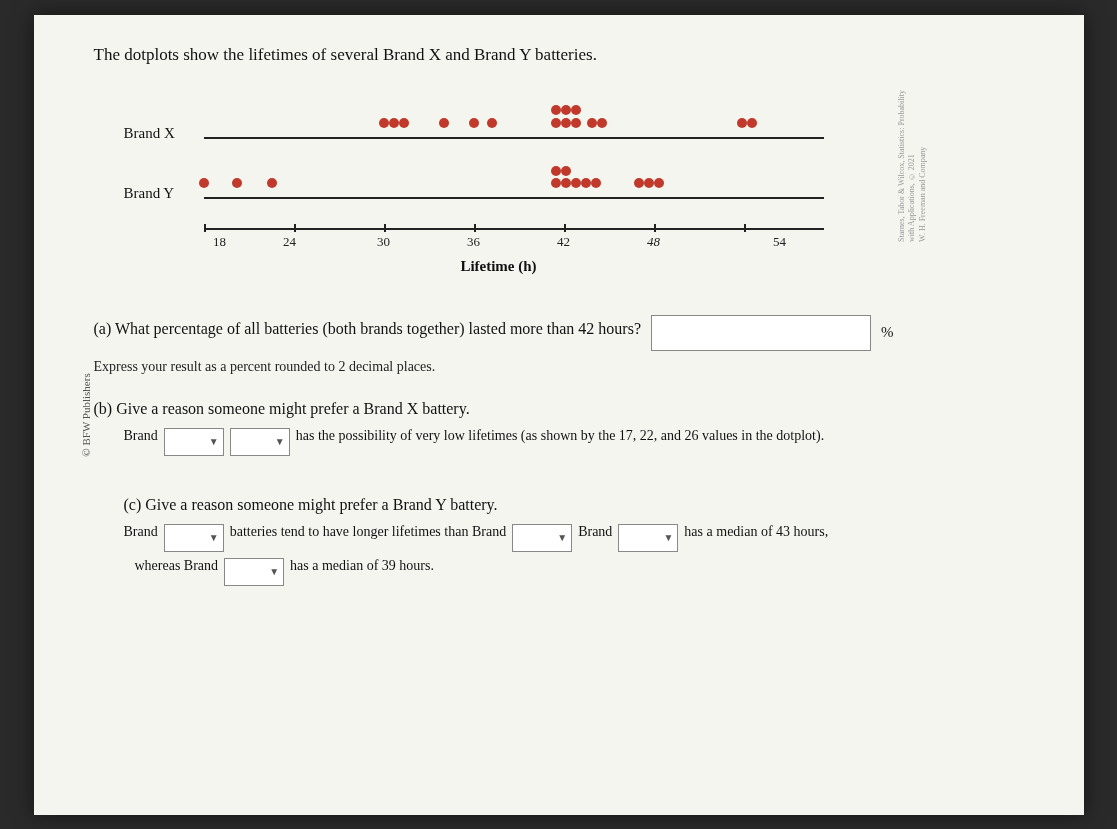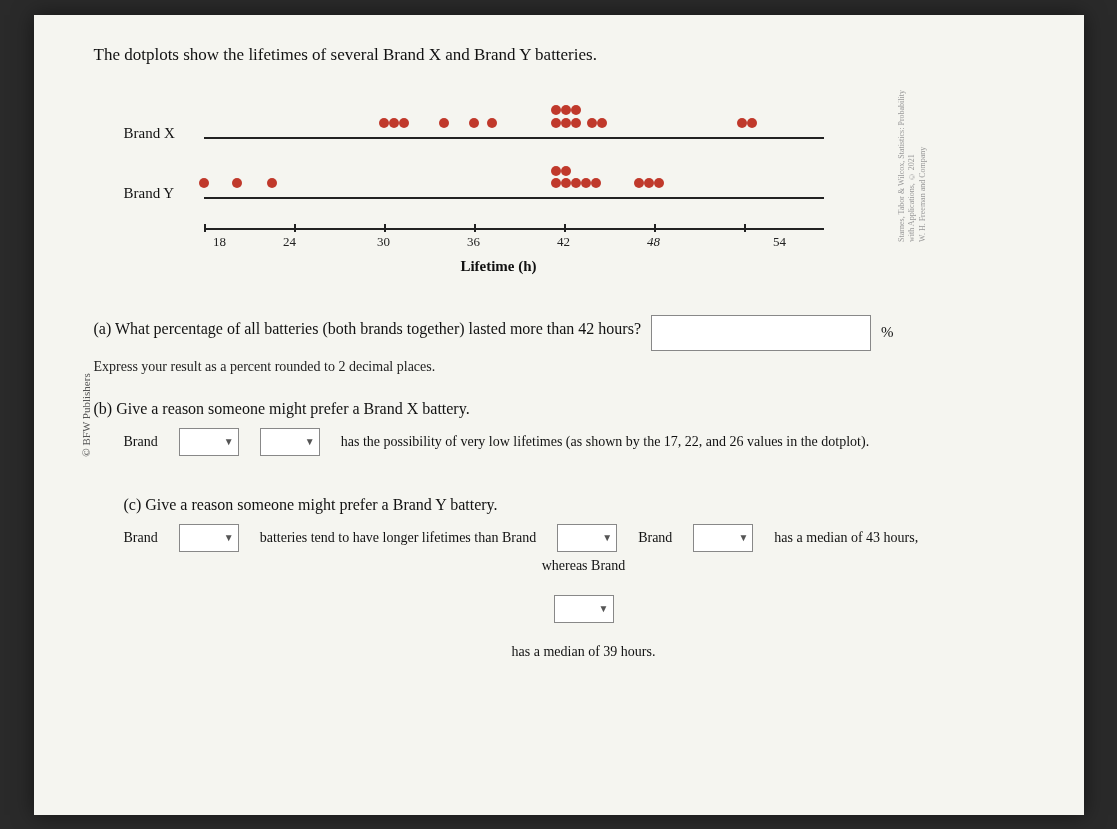--- a/index.html
+++ b/index.html
@@ -120,22 +120,21 @@
       font-size: 16px;
       color: #111;
       margin-bottom: 8px;
     }
     .sub-label {
       font-size: 14px;
       color: #222;
     }
     .answer-row {
       display: flex;
-      align-items: center;
-      gap: 21px;
+      gap: 6px;
       font-size: 14px;
       color: #111;
       flex-wrap: wrap;
       margin-left: 30px;
     }
     .dropdown {
       border: 1px solid #888;
       background: white;
       height: 28px;
       width: 60px;
@@ -300,21 +299,21 @@
         <span></span>
         <span class="dropdown-arrow">▼</span>
       </div>
       <span>Brand</span>
       <div class="dropdown">
         <span></span>
         <span class="dropdown-arrow">▼</span>
       </div>
       <span>has a median of 43 hours,</span>
     </div>
-    <div class="answer-row" style="margin-top:6px; margin-left:0;flex-direction:column;">
+    <div class="answer-row" style="margin-top:6px; margin-left:11px;">
       <span>whereas Brand</span>
       <div class="dropdown">
         <span></span>
         <span class="dropdown-arrow">▼</span>
       </div>
       <span>has a median of 39 hours.</span>
     </div>
   </div>
 
 </div>

